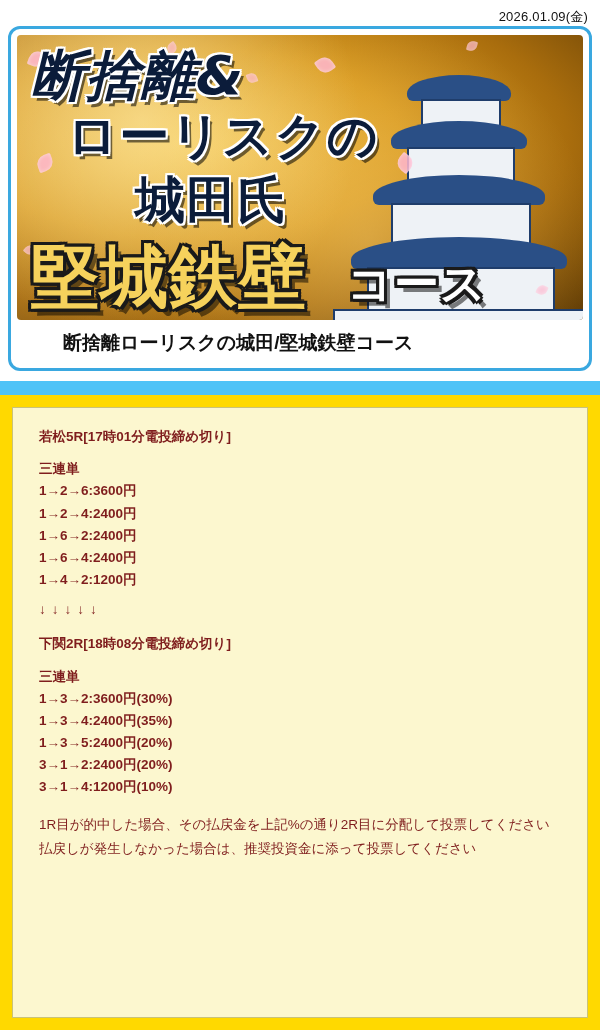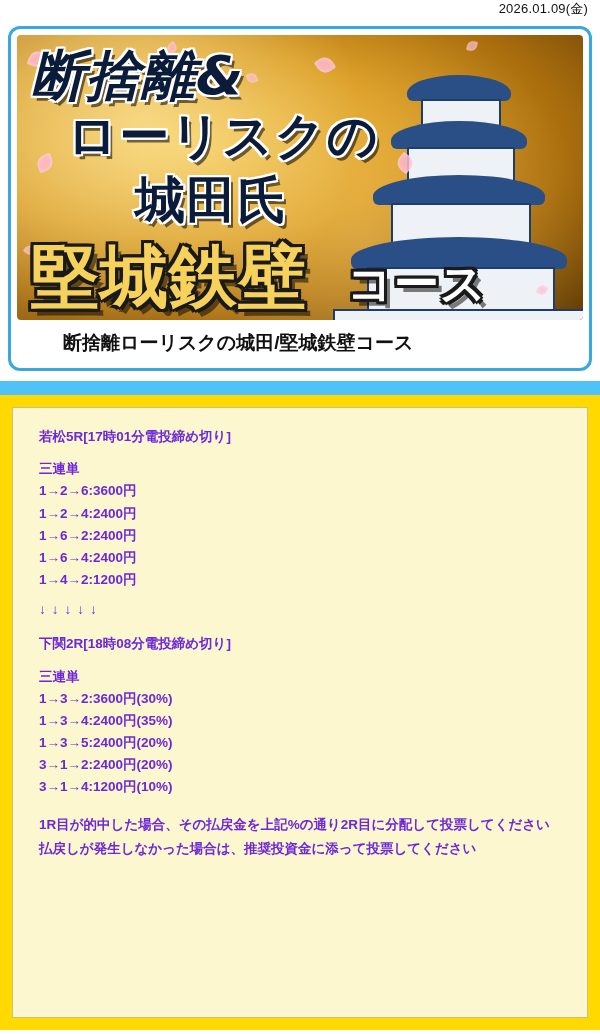--- a/index.html
+++ b/index.html
@@ -20,21 +20,21 @@
     height: 1034px;
     position: relative;
     background: #ffffff;
     box-sizing: border-box;
   }
 
   
   .date-row {
     height: 26px;
     display: flex;
-    align-items: flex-start;
+    align-items: flex-end;
     justify-content: flex-end;
     padding: 0 12px;
     box-sizing: border-box;
   }
   .date-text {
     font-size: 13px;
     color: #111111;
     letter-spacing: 0.2px;
   }
 
@@ -178,34 +178,34 @@
     height: 635px;
   }
   .pred-card {
     background: #fcf7cf;
     border: 1px solid #c9c27a;
     height: 100%;
     box-sizing: border-box;
     padding: 22px 26px;
     font-size: 13.5px;
     line-height: 1.05;
-    color: #6d28d9;
+    color: #7f1d1d;
     overflow: hidden;
   }
   .pred-card .blk { margin-bottom: 16px; }
   .pred-card .hd { font-weight: 700; margin-bottom: 18px; }
   .pred-card .bet-type { font-weight: 700; margin-bottom: 8px; }
   .pred-card .bet-line { margin-bottom: 8px; font-weight: 700; }
   .pred-card .arrows {
     font-weight: 700;
     letter-spacing: 6px;
     margin: 16px 0 20px 0;
   }
   .pred-card .note {
-    font-weight: 700;
+    font-weight: 400;
     line-height: 1.5;
     margin-top: 20px;
   }
   .pred-card .note p { margin: 0 0 4px 0; }
 </style>
 </head>
 <body>
 
 <div class="page">
 

